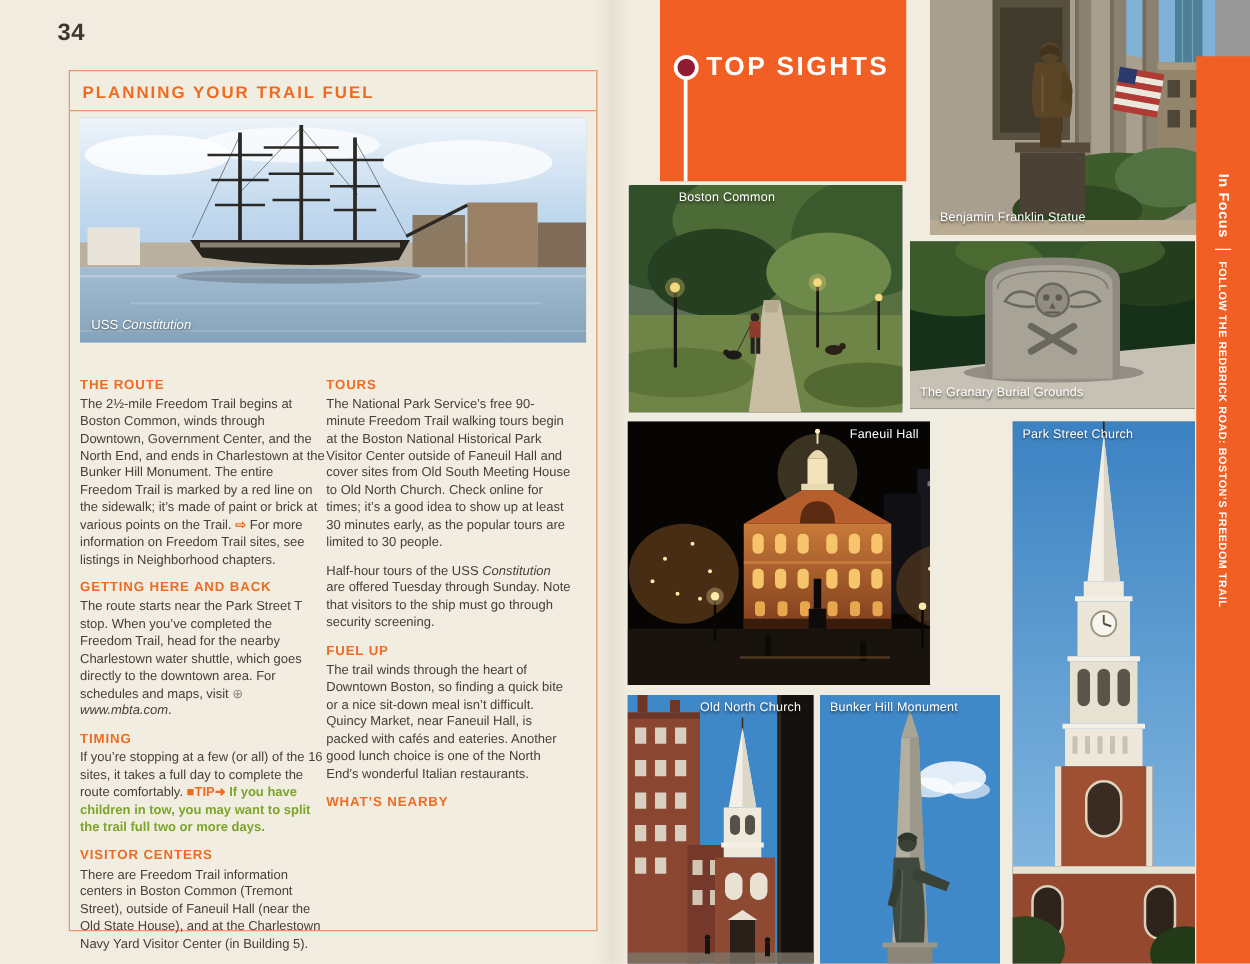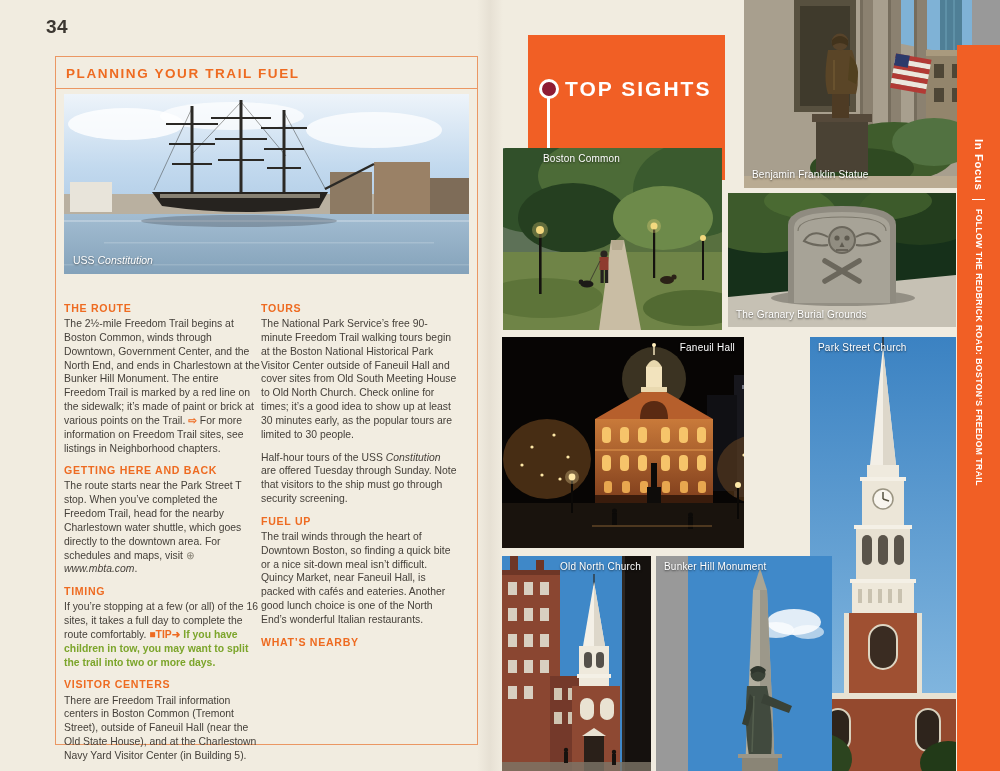--- a/index.html
+++ b/index.html
@@ -30,21 +30,21 @@
   .xref-arrow{color:#ee6b21;font-weight:bold;}
   .tip-label{color:#ee6b21;font-weight:bold;}
   .tip-text{color:#7ca52b;font-weight:bold;}
   .url{font-style:italic;}
   .web-icon{color:#8a8578;}
   .ital{font-style:italic;}
   
   .gutter{left:477px;top:0;width:26px;height:771px;
     background:linear-gradient(to right, rgba(90,70,50,0), rgba(90,70,50,.07) 50%, rgba(90,70,50,0));}
   
-  .topsights{left:528px;top:0;width:197px;height:145px;background:#f15f25;margin-top:35px;}
+  .topsights{left:528px;top:0;width:197px;height:145px;background:#f15f25;}
   .ts-line{position:absolute;left:19px;top:53px;width:3px;height:92px;background:#fff;}
   .ts-dot{position:absolute;left:11px;top:44px;width:14px;height:14px;border-radius:50%;
     background:#8f1c34;border:3px solid #fff;}
   .ts-title{position:absolute;left:37px;top:42px;color:#fff;font-weight:bold;font-size:21px;letter-spacing:2px;}
   .photo{position:absolute;overflow:hidden;background:#999;}
   .photo svg{display:block;}
   .plabel{position:absolute;color:#fff;font-size:10px;letter-spacing:.2px;text-shadow:0 1px 2px rgba(0,0,0,.6);white-space:nowrap;}
   
   .edge-tab{left:957px;top:45px;width:43px;height:726px;background:#f15f25;
     display:flex;flex-direction:column;align-items:center;box-sizing:border-box;padding-top:94px;}
@@ -121,21 +121,21 @@
 
     <div class="cols">
       <div class="col">
         <h4 class="sec-h">THE ROUTE</h4>
         <p><span>The 2½-mile Freedom Trail begins at Boston Common, winds through Downtown, Government Center, and the North End, and ends in Charlestown at the Bunker Hill Monument. The entire Freedom Trail is marked by a red line on the sidewalk; it’s made of paint or brick at various points on the Trail. </span><span class="xref-arrow">⇨</span><span class="xref"> For more information on Freedom Trail sites, see listings in Neighborhood chapters.</span></p>
 
         <h4 class="sec-h">GETTING HERE AND BACK</h4>
         <p><span>The route starts near the Park Street T stop. When you’ve completed the Freedom Trail, head for the nearby Charlestown water shuttle, which goes directly to the downtown area. For schedules and maps, visit </span><span class="web-icon">⊕ </span><span class="url">www.mbta.com</span><span>.</span></p>
 
         <h4 class="sec-h">TIMING</h4>
-        <p><span>If you’re stopping at a few (or all) of the 16 sites, it takes a full day to complete the route comfortably. </span><span class="tip-label">■TIP➜ </span><span class="tip-text">If you have children in tow, you may want to split the trail into two or more days.</span></p>
+        <p><span>If you’re stopping at a few (or all) of the 16 sites, it takes a full day to complete the route comfortably. </span><span class="tip-label">■TIP➜ </span><span class="tip-text">If you have children in tow, you may want to split the trail full two or more days.</span></p>
 
         <h4 class="sec-h">VISITOR CENTERS</h4>
         <p>There are Freedom Trail information centers in Boston Common (Tremont Street), outside of Faneuil Hall (near the Old State House), and at the Charlestown Navy Yard Visitor Center (in Building 5).</p>
       </div>
 
       <div class="col">
         <h4 class="sec-h">TOURS</h4>
         <p>The National Park Service’s free 90-minute Freedom Trail walking tours begin at the Boston National Historical Park Visitor Center outside of Faneuil Hall and cover sites from Old South Meeting House to Old North Church. Check online for times; it’s a good idea to show up at least 30 minutes early, as the popular tours are limited to 30 people.</p>
         <p style="margin-top:9px"><span>Half-hour tours of the USS </span><span class="ital">Constitution</span><span> are offered Tuesday through Sunday. Note that visitors to the ship must go through security screening.</span></p>
 
@@ -460,21 +460,21 @@
       <g fill="#16120e">
         <rect x="62" y="196" width="4" height="11"></rect>
           <circle cx="64" cy="194" r="2.2"></circle>
         <rect x="110" y="198" width="4" height="11"></rect>
           <circle cx="112" cy="196" r="2.2"></circle>
       </g>
     </svg>
     <div class="plabel" style="right:10px;top:5px;">Old North Church</div>
   </div>
 
-  <div class="photo" style="left:656px;top:556px;width:144px;height:215px;padding-left:32px;">
+  <div class="photo" style="left:656px;top:556px;width:144px;height:215px;">
     <svg width="144" height="215" viewBox="0 0 144 215">
       <rect width="144" height="215" fill="#4089c9"></rect>
       <ellipse cx="106" cy="66" rx="27" ry="13" fill="#fff" opacity=".85"></ellipse>
       <ellipse cx="88" cy="74" rx="18" ry="8" fill="#fff" opacity=".7"></ellipse>
       <ellipse cx="120" cy="76" rx="16" ry="7" fill="#fff" opacity=".6"></ellipse>
       <polygon points="57,215 87,215 79,34 65,34" fill="#b3af9f"></polygon>
       <polygon points="65,34 79,34 72,12" fill="#a9a595"></polygon>
       <polygon points="72,215 87,215 79,34 72,34" fill="#9c988a"></polygon>
       <g>
         <circle cx="70" cy="118" r="7.5" fill="#3a4237"></circle>

